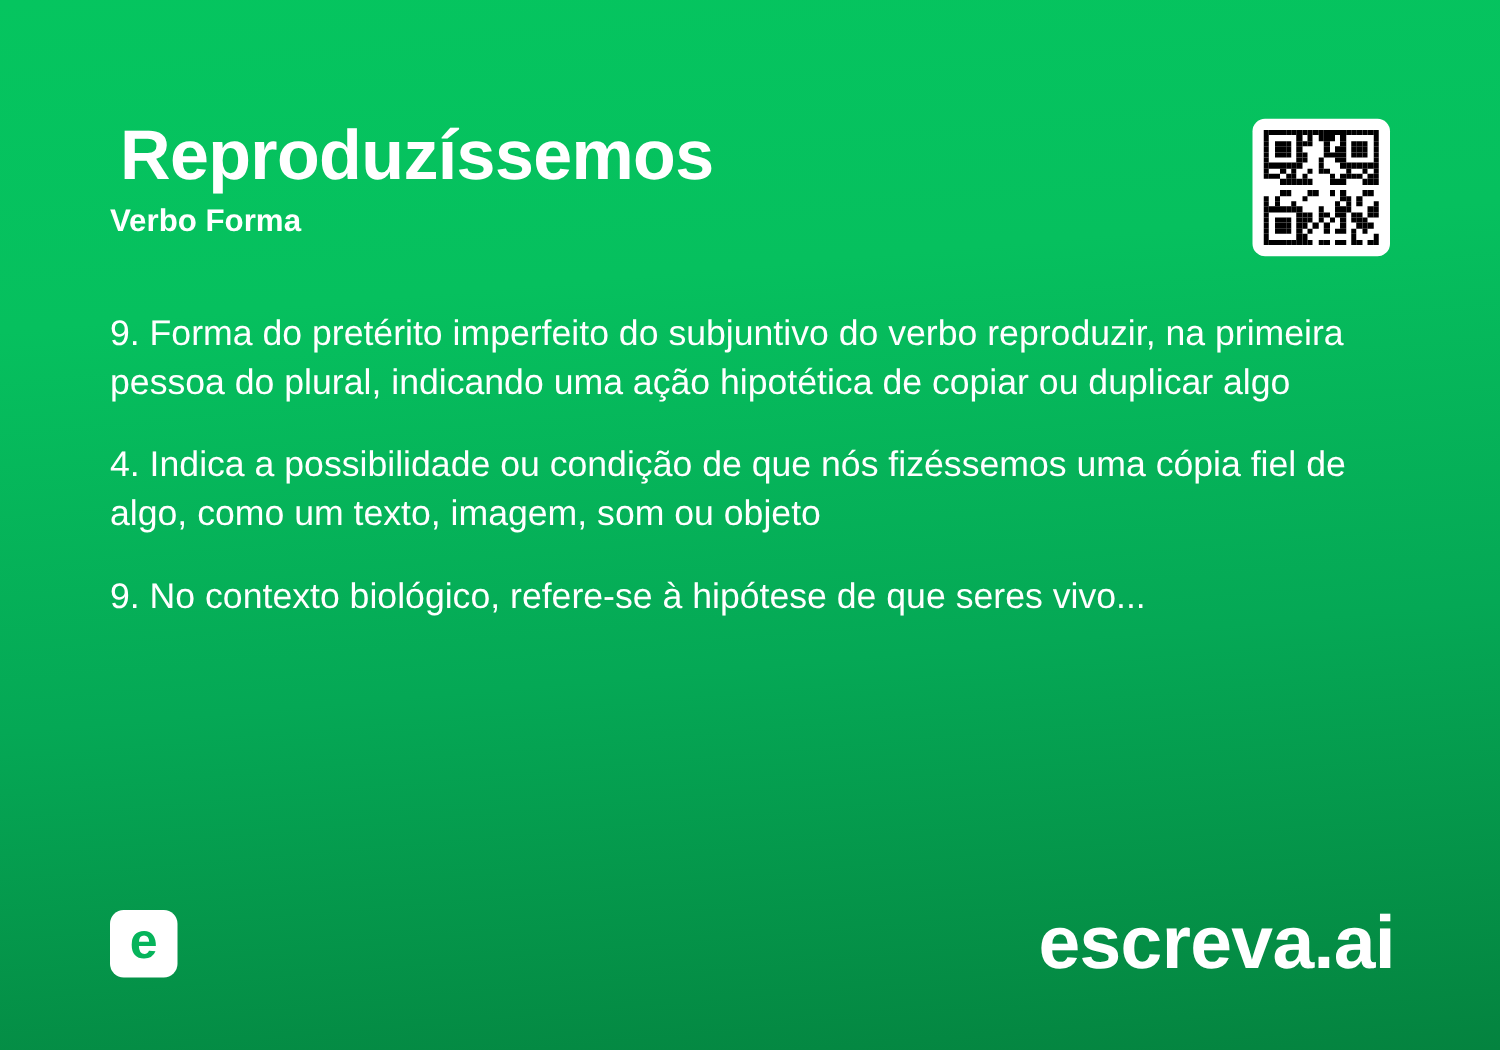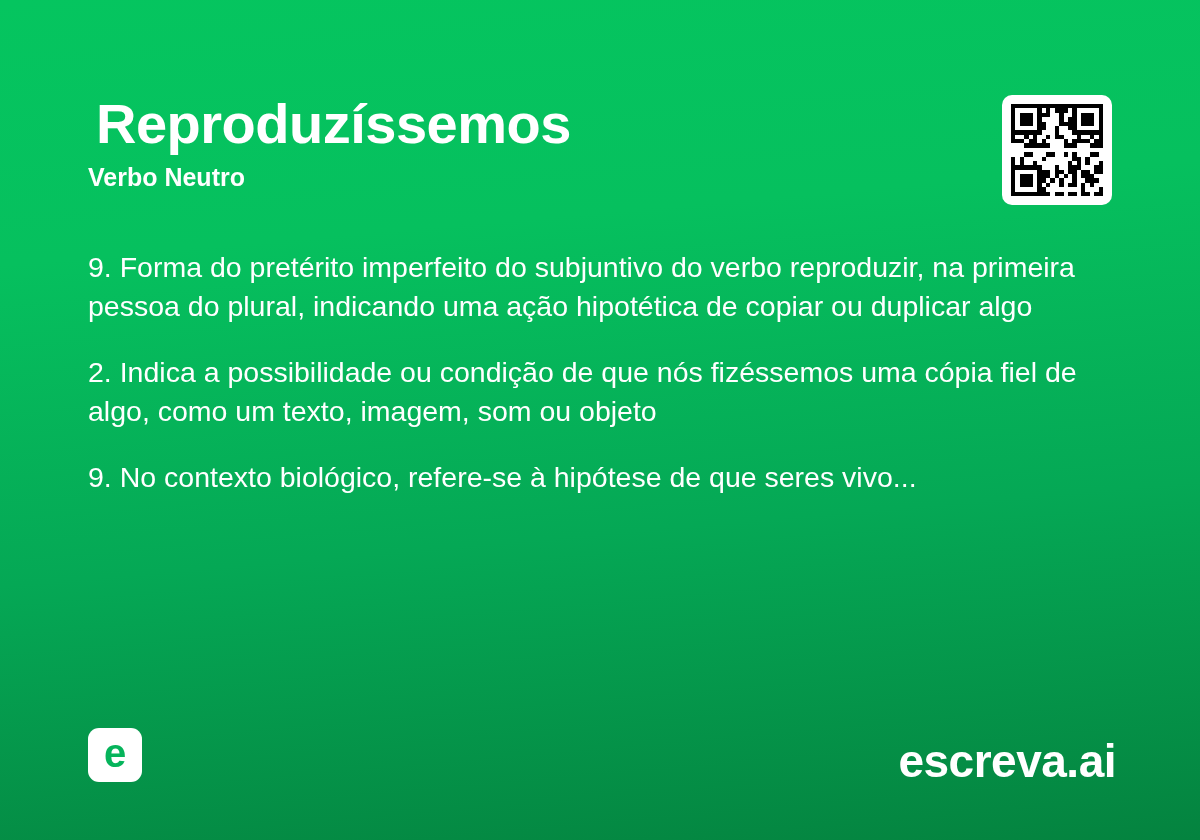--- a/index.html
+++ b/index.html
@@ -91,38 +91,38 @@
     font-size: 40px;
     font-weight: bold;
     line-height: 1;
     margin-top: -4px;
   }
   .brand {
     position: absolute;
     right: 84px;
     bottom: 56px;
     color: #ffffff;
-    font-size: 46px;
+    font-size: 60px;
     font-weight: bold;
     letter-spacing: -0.5px;
     line-height: 1;
   }
 </style>
 </head>
 <body>
 
 <div class="card">
 
   <div class="content">
     <h1 class="title">Reproduzíssemos</h1>
-    <div class="subtitle">Verbo Neutro</div>
+    <div class="subtitle">Verbo Forma</div>
 
     <div class="definitions">
       <div class="definition">9. Forma do pretérito imperfeito do subjuntivo do verbo reproduzir, na primeira pessoa do plural, indicando uma ação hipotética de copiar ou duplicar algo</div>
-      <div class="definition">2. Indica a possibilidade ou condição de que nós fizéssemos uma cópia fiel de algo, como um texto, imagem, som ou objeto</div>
+      <div class="definition">4. Indica a possibilidade ou condição de que nós fizéssemos uma cópia fiel de algo, como um texto, imagem, som ou objeto</div>
       <div class="definition">9. No contexto biológico, refere-se à hipótese de que seres vivo...</div>
     </div>
   </div>
 
   <div class="qr">
     <div class="qr-grid" id="qr-grid">
         <i></i>
         <i></i>
         <i></i>
         <i></i>

